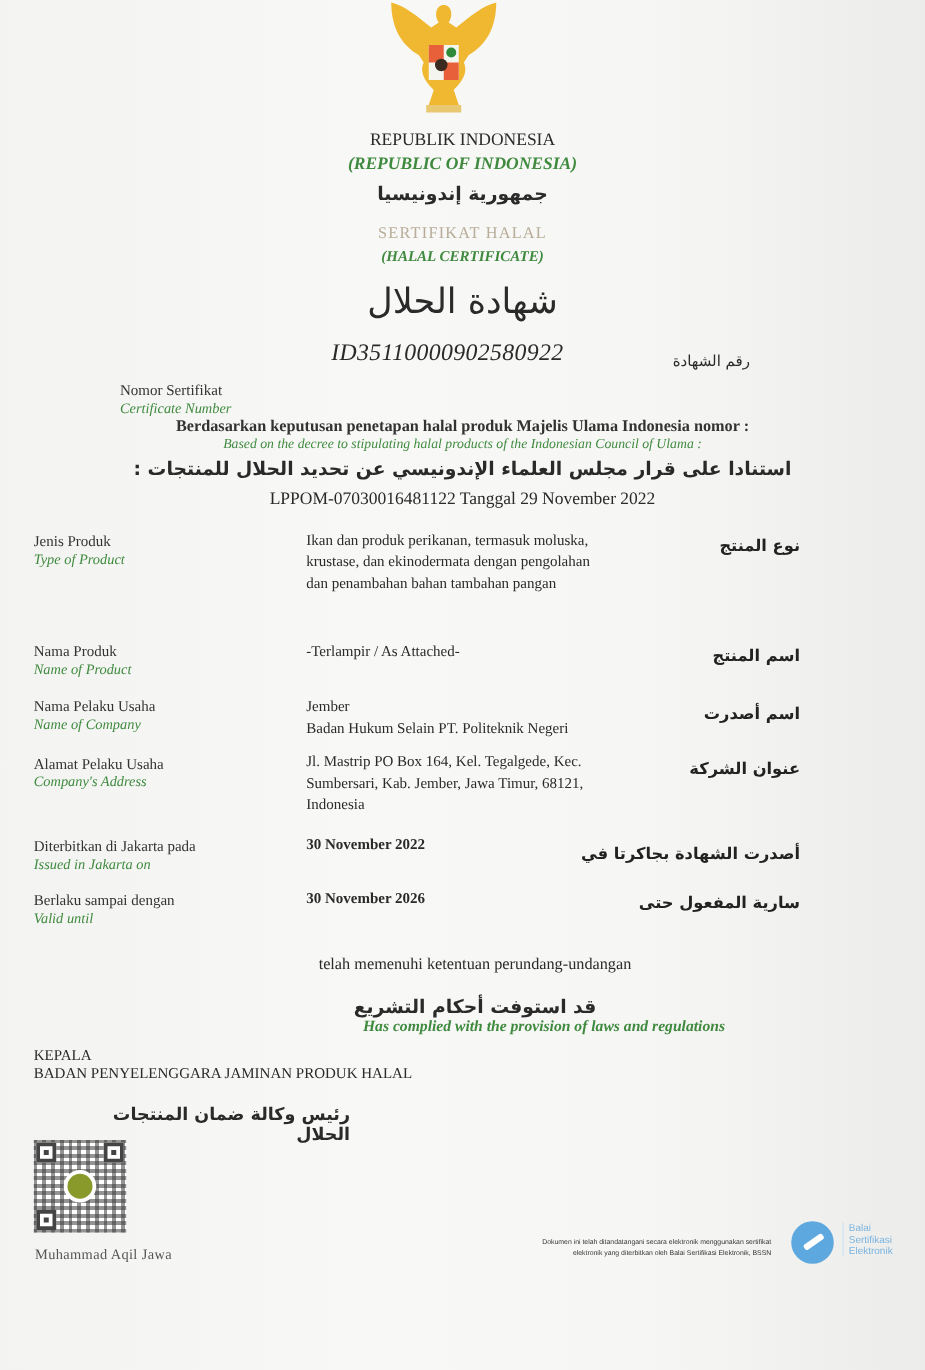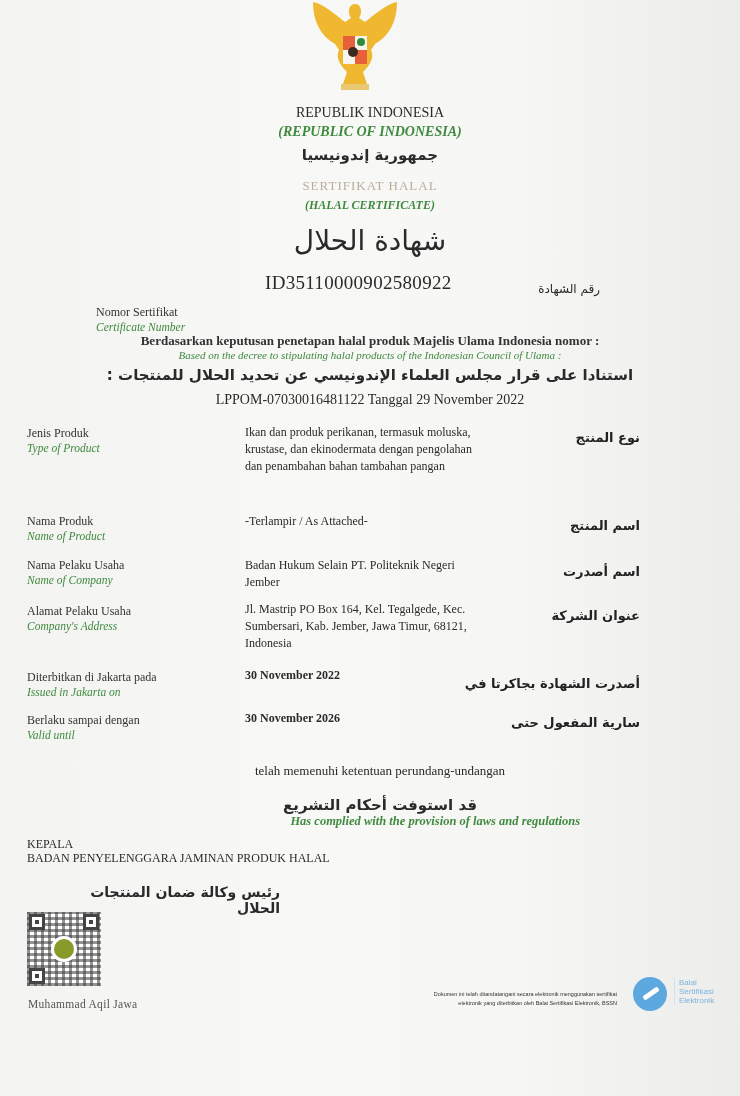--- a/index.html
+++ b/index.html
@@ -48,21 +48,21 @@
 <div class="abs center green" style="top:124px;font-size:14px;font-weight:bold;">(REPUBLIC OF INDONESIA)</div>
 <div class="abs center ar" style="top:146px;font-size:15px;font-weight:bold;">جمهورية إندونيسيا</div>
 <div class="abs center grey-title" style="top:178px;font-size:13px;">SERTIFIKAT HALAL</div>
 <div class="abs center green" style="top:198px;font-size:12px;font-weight:bold;">(HALAL CERTIFICATE)</div>
 <div class="abs center ar" style="top:224px;font-size:28px;">شهادة الحلال</div>
 
 <div class="abs lbl" style="left:96px;top:277px;margin-top:28px;">
   <div>Nomor Sertifikat</div>
   <div class="green en">Certificate Number</div>
 </div>
-<div class="abs" style="left:265px;top:272px;font-size:19px;letter-spacing:0.3px;">ID35110000902580922</div>
+<div class="abs" style="left:265px;top:272px;font-size:19px;letter-spacing:0.3px;font-style:italic;">ID35110000902580922</div>
 <div class="abs ar" style="left:510px;top:282px;width:90px;text-align:right;font-size:12px;">رقم الشهادة</div>
 
 <div class="abs center" style="top:333px;font-size:13px;font-weight:bold;color:#333;">Berdasarkan keputusan penetapan halal produk Majelis Ulama Indonesia nomor :</div>
 <div class="abs center green" style="top:349px;font-size:11px;">Based on the decree to stipulating halal products of the Indonesian Council of Ulama :</div>
 <div class="abs center ar" style="top:366px;font-size:15px;font-weight:bold;">استنادا على قرار مجلس العلماء الإندونيسي عن تحديد الحلال للمنتجات :</div>
 <div class="abs center" style="top:392px;font-size:14px;">LPPOM-07030016481122 Tanggal 29 November 2022</div>
 
 <div>
   <div class="abs lbl" style="left:27px;top:426px;">
     <div>Jenis Produk</div>
@@ -86,22 +86,22 @@
   </div>
   <div class="abs ar arlbl" style="top:518px;">اسم المنتج</div>
 </div>
 
 <div>
   <div class="abs lbl" style="left:27px;top:558px;">
     <div>Nama Pelaku Usaha</div>
     <div class="green en">Name of Company</div>
   </div>
   <div class="abs val" style="left:245px;top:557px;">
+    <div>Jember</div>
     <div>Badan Hukum Selain PT. Politeknik Negeri</div>
-    <div>Jember</div>
   </div>
   <div class="abs ar arlbl" style="top:564px;">اسم أصدرت</div>
 </div>
 
 <div>
   <div class="abs lbl" style="left:27px;top:604px;">
     <div>Alamat Pelaku Usaha</div>
     <div class="green en">Company's Address</div>
   </div>
   <div class="abs val" style="left:245px;top:601px;">

